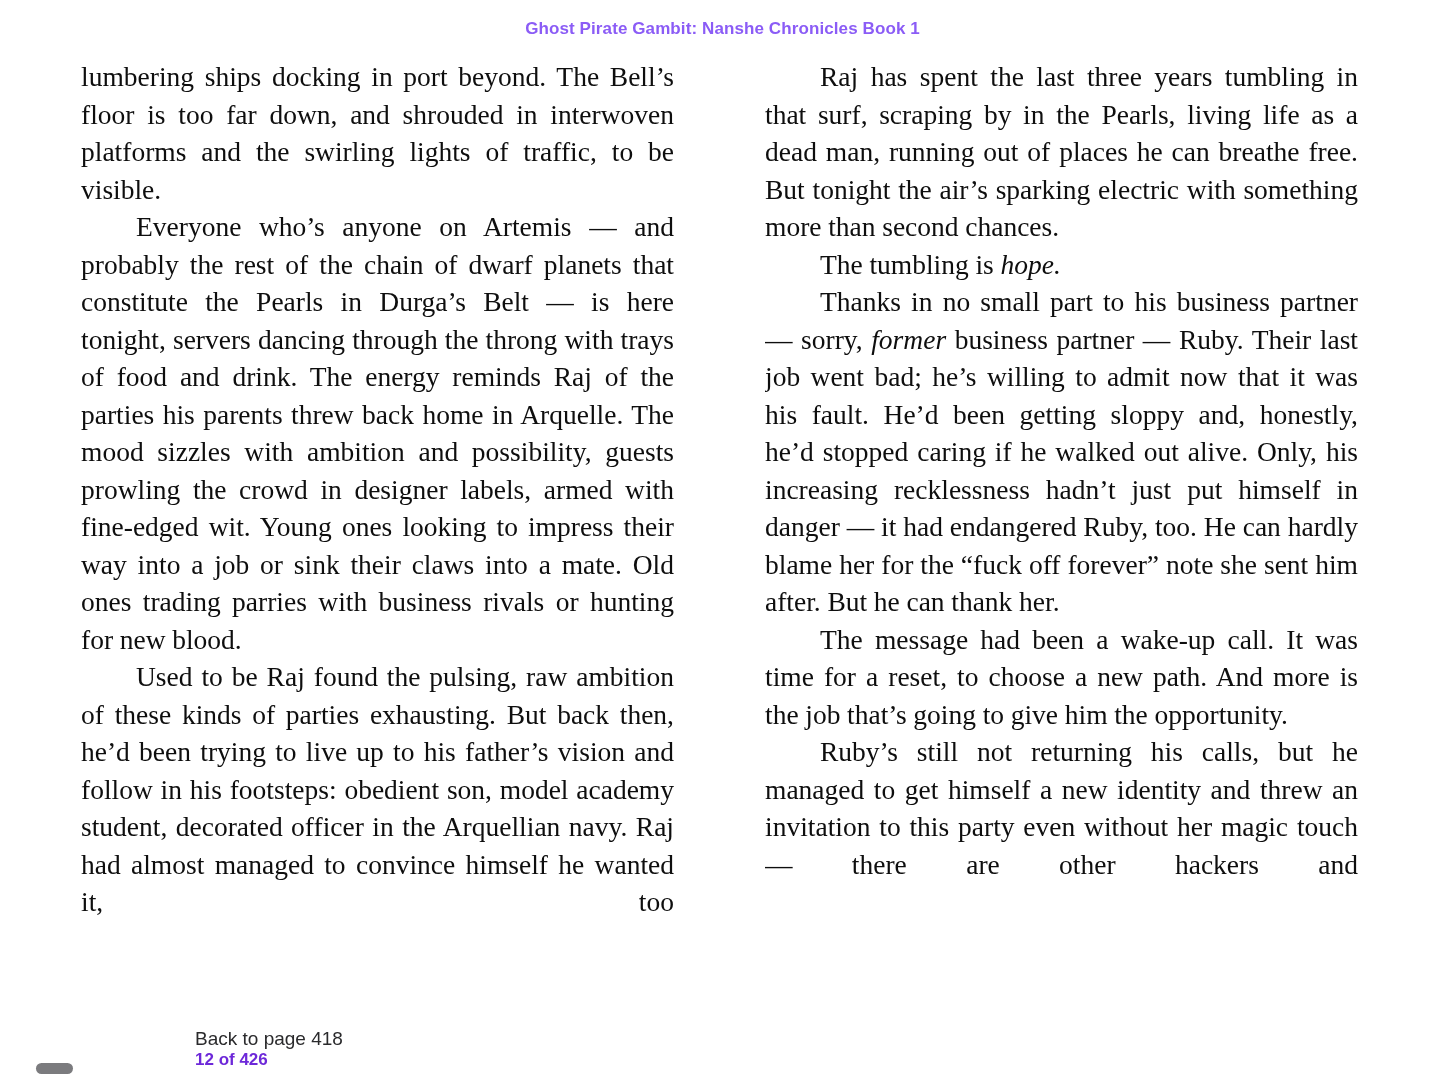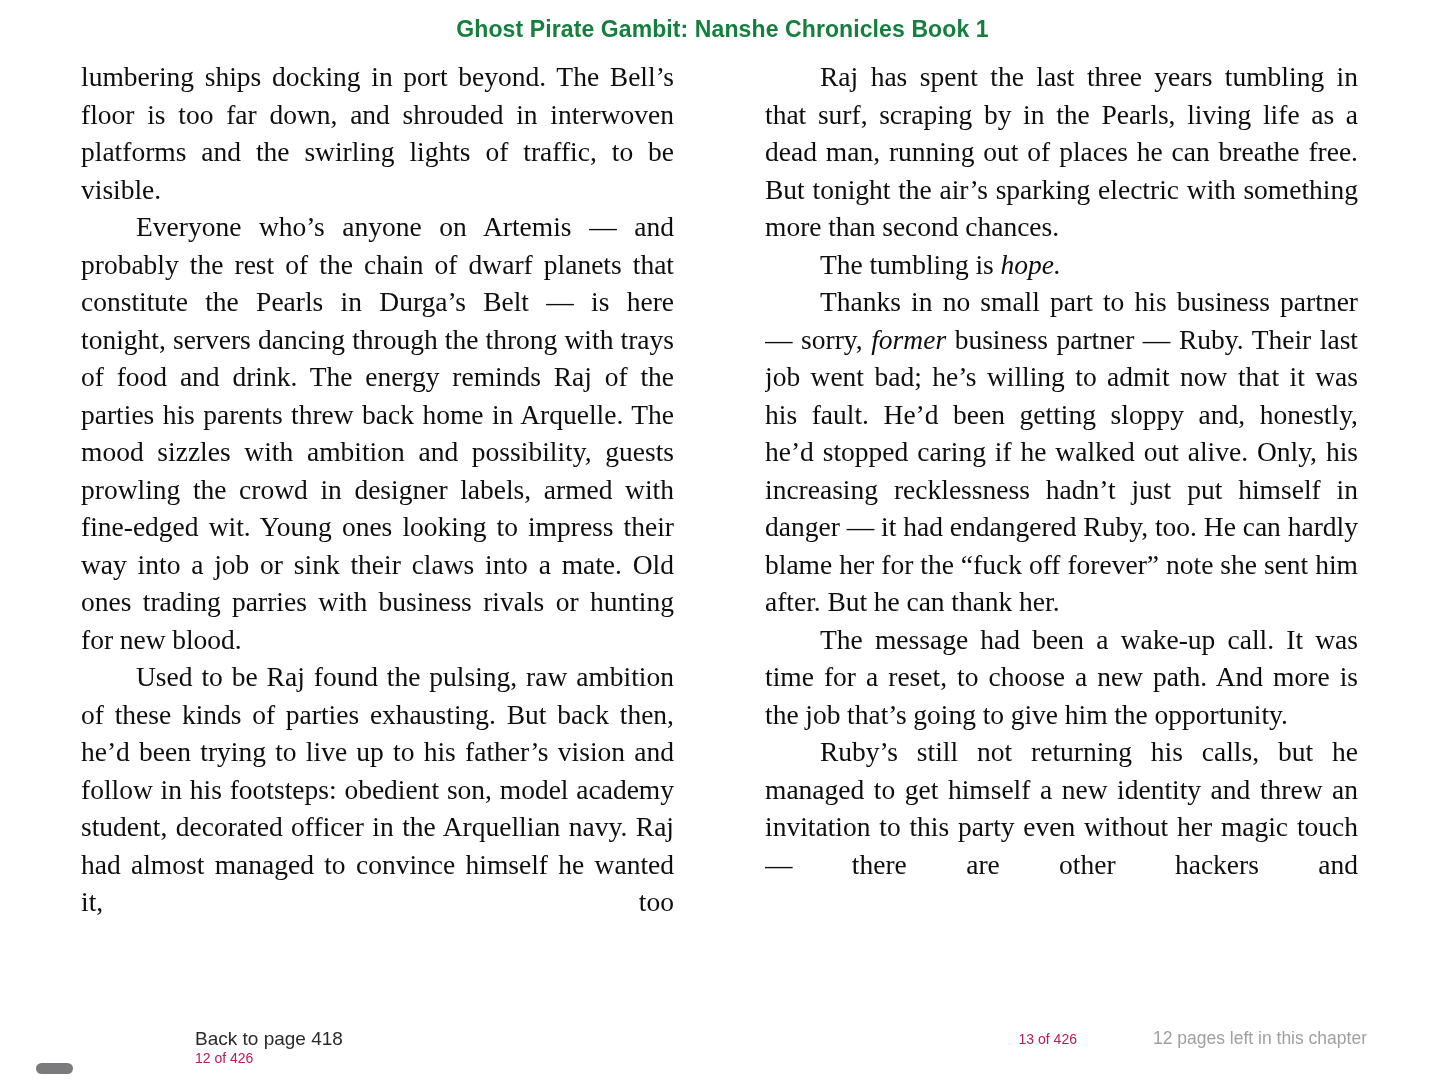--- a/index.html
+++ b/index.html
@@ -23,23 +23,23 @@
     top: 0;
     left: 0;
     width: 1445px;
     height: 58px;
     display: flex;
     align-items: center;
     justify-content: center;
   }
   .book-title {
     font-family: "Liberation Sans", sans-serif;
-    font-size: 23px;
+    font-size: 17px;
     font-weight: bold;
-    color: #15803d;
+    color: #8b5cf6;
     letter-spacing: 0.1px;
     white-space: nowrap;
   }
 
   
   .page-body {
     position: absolute;
     top: 58px;
     left: 0;
     width: 1196px;
@@ -105,23 +105,23 @@
   .back-link {
     font-family: "Liberation Sans", sans-serif;
     font-size: 19px;
     font-weight: normal;
     color: #2a2a2c;
     white-space: nowrap;
     cursor: pointer;
   }
   .page-counter {
     font-family: "Liberation Sans", sans-serif;
-    font-size: 14px;
-    font-weight: normal;
-    color: #be185d;
+    font-size: 17px;
+    font-weight: bold;
+    color: #6d28d9;
     white-space: nowrap;
   }
   .counter-left  { margin-left: 124px; }
   .chapter-remaining {
     font-family: "Liberation Sans", sans-serif;
     font-size: 17.5px;
     font-weight: normal;
     color: #a0a0a4;
     white-space: nowrap;
     margin-left: 76px;
@@ -167,20 +167,16 @@
 
 </div>
 
 <div class="reader-footer">
 
   <div class="footer-left-group">
     <span class="back-link">Back to page 418</span>
     <span class="page-counter counter-left">12 of 426</span>
   </div>
 
-  <div class="footer-right-group">
-    <span class="page-counter">13 of 426</span>
-    <span class="chapter-remaining">12 pages left in this chapter</span>
-  </div>
 
 </div>
 
 <div class="home-indicator"></div>
 
 </body></html>

